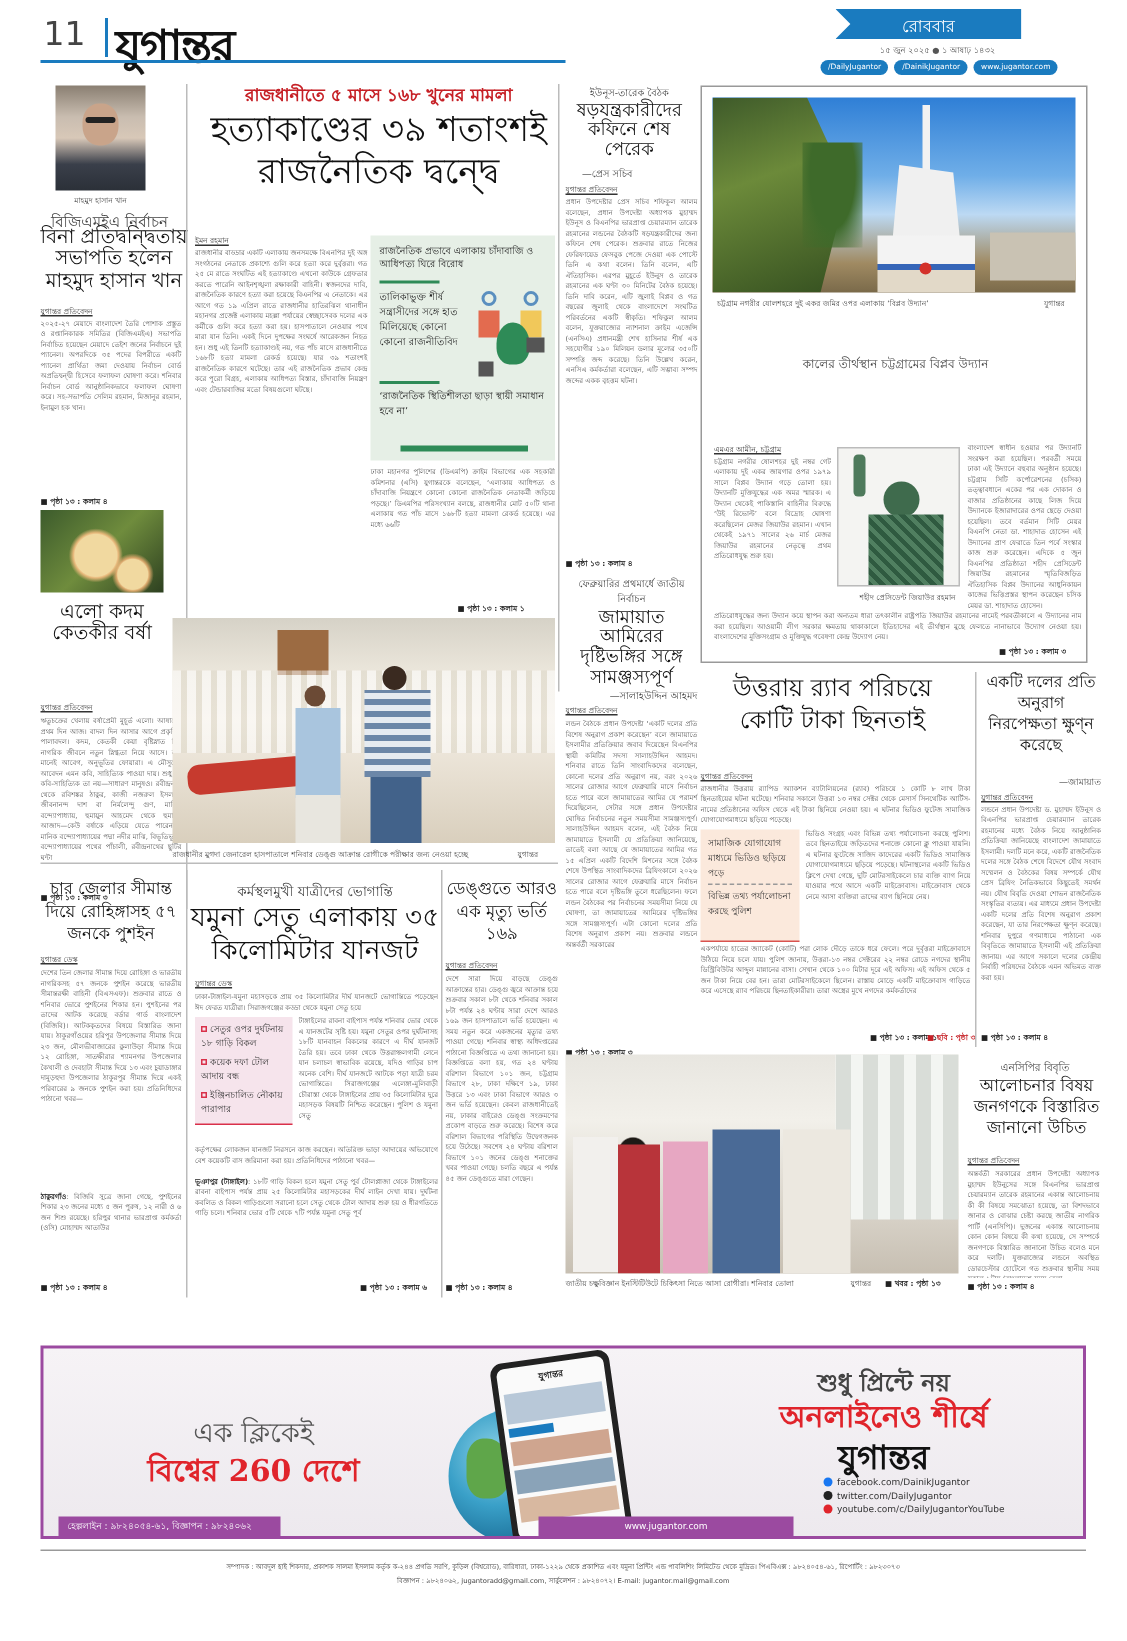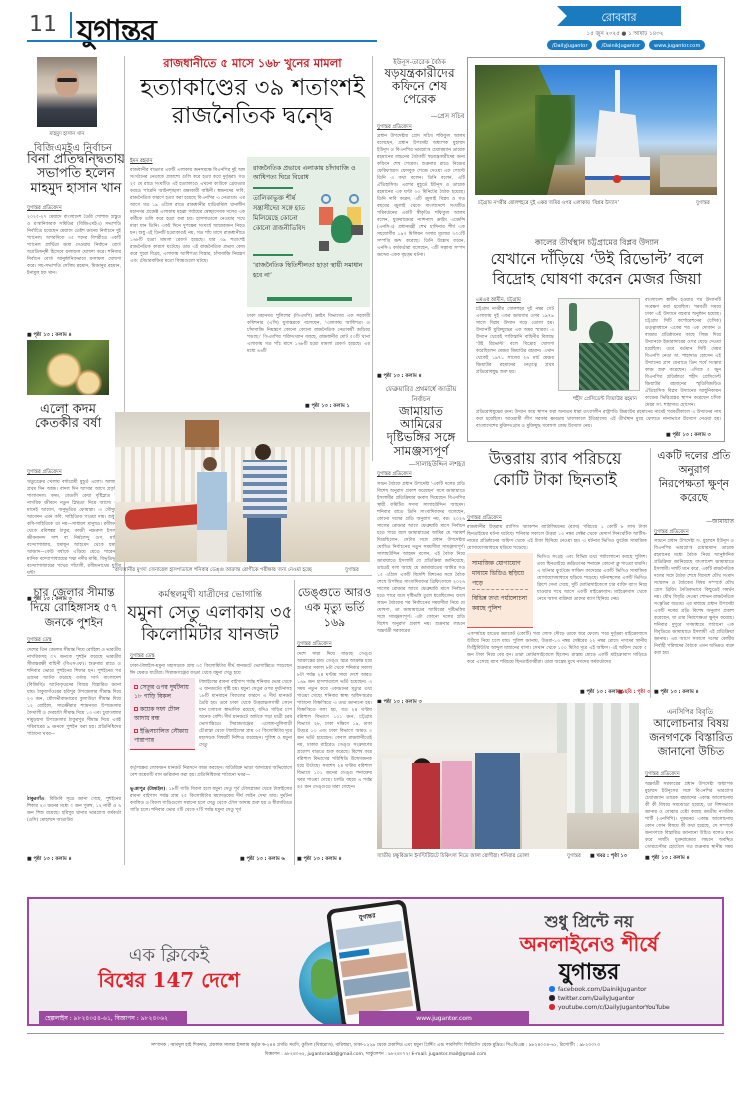--- a/index.html
+++ b/index.html
@@ -91,46 +91,45 @@
   <div style="position:absolute;left:140px;top:32px;width:16px;height:16px;border-radius:50%;background:#3a2a20;"></div>
   <div style="position:absolute;left:128px;top:48px;width:44px;height:58px;background:repeating-linear-gradient(0deg,#6c87a8 0 4px,#e6ebf1 4px 8px);"></div>
   <div style="position:absolute;left:132px;top:106px;width:34px;height:44px;background:#42628a;"></div>
 </div>
 <div class="abs caption" style="left:115px;top:566px;width:220px;">রাজধানীর মুগদা জেনারেল হাসপাতালে শনিবার ডেঙ্গু আক্রান্ত রোগীকে পরীক্ষার জন্য নেওয়া হচ্ছে</div>
 <div class="abs caption" style="left:345px;top:566px;">যুগান্তর</div>
 
 <div class="vrule" style="left:372px;top:56px;height:405px;"></div>
 <div class="abs kicker" style="left:377px;top:57px;width:85px;font-size:6.5px;">ইউনূস-তারেক বৈঠক</div>
 <div class="abs headline" style="left:377px;top:67px;width:85px;font-size:12px;">ষড়যন্ত্রকারীদের কফিনে শেষ পেরেক</div>
-<div class="abs kicker" style="left:420px;top:111px;width:55px;font-size:6.5px;text-align:center;">—প্রেস সচিব</div>
+<div class="abs kicker" style="left:388px;top:111px;width:55px;font-size:6.5px;text-align:left;">—প্রেস সচিব</div>
 <div class="abs byline" style="left:377px;top:123px;">যুগান্তর প্রতিবেদন</div>
 <div class="abs body-text" style="left:377px;top:132px;width:88px;height:237px;">প্রধান উপদেষ্টার প্রেস সচিব শফিকুল আলম বলেছেন, প্রধান উপদেষ্টা অধ্যাপক মুহাম্মদ ইউনূস ও বিএনপির ভারপ্রাপ্ত চেয়ারম্যান তারেক রহমানের লন্ডনের বৈঠকটি ষড়যন্ত্রকারীদের জন্য কফিনে শেষ পেরেক। শুক্রবার রাতে নিজের ফেরিফায়েড ফেসবুক পেজে দেওয়া এক পোস্টে তিনি এ কথা বলেন। তিনি বলেন, এটি ঐতিহাসিক। এরপর মুহূর্তে ইউনূস ও তারেক রহমানের এক ঘণ্টা ৩০ মিনিটের বৈঠক হয়েছে। তিনি দাবি করেন, এটি জুলাই বিপ্লব ও গত বছরের জুলাই থেকে বাংলাদেশে সংঘটিত পরিবর্তনের একটি স্বীকৃতি। শফিকুল আলম বলেন, যুক্তরাজ্যের ন্যাশনাল ক্রাইম এজেন্সি (এনসিএ) প্রধানমন্ত্রী শেখ হাসিনার শীর্ষ এক সহযোগীর ১৯০ মিলিয়ন ডলার মূল্যের ৩৫০টি সম্পত্তি জব্দ করেছে। তিনি উল্লেখ করেন, এনসিএ কর্মকর্তারা বলেছেন, এটি সম্ভাব্য সম্পদ জব্দের একক বৃহত্তম ঘটনা।</div>
 <div class="abs jump" style="left:377px;top:372px;">■ পৃষ্ঠা ১৩ : কলাম ৪</div>
 
 <div class="abs kicker" style="left:377px;top:384px;width:88px;font-size:6.5px;line-height:10px;">ফেব্রুয়ারির প্রথমার্ধে জাতীয় নির্বাচন</div>
 <div class="abs headline" style="left:377px;top:405px;width:88px;font-size:12px;">জামায়াত আমিরের দৃষ্টিভঙ্গির সঙ্গে সামঞ্জস্যপূর্ণ</div>
-<div class="abs kicker" style="left:377px;top:459px;width:88px;font-size:6.5px;text-align:right;">—সালাহউদ্দিন লশহর</div>
+<div class="abs kicker" style="left:377px;top:459px;width:88px;font-size:6.5px;text-align:right;">—সালাহউদ্দিন আহমদ</div>
 <div class="abs byline" style="left:377px;top:470px;">যুগান্তর প্রতিবেদন</div>
 <div class="abs body-text" style="left:377px;top:480px;width:88px;height:216px;">লন্ডন বৈঠকে প্রধান উপদেষ্টা ‘একটি দলের প্রতি বিশেষ অনুরাগ প্রকাশ করেছেন’ বলে জামায়াতে ইসলামীর প্রতিক্রিয়ার জবাব দিয়েছেন বিএনপির স্থায়ী কমিটির সদস্য সালাহউদ্দিন আহমদ। শনিবার রাতে তিনি সাংবাদিকদের বলেছেন, কোনো দলের প্রতি অনুরাগ নয়, বরং ২০২৬ সালের রোজার আগে ফেব্রুয়ারি মাসে নির্বাচন হতে পারে বলে জামায়াতের আমির যে পরামর্শ দিয়েছিলেন, সেটার সঙ্গে প্রধান উপদেষ্টার ঘোষিত নির্বাচনের নতুন সময়সীমা সামঞ্জস্যপূর্ণ। সালাহউদ্দিন আহমদ বলেন, এই বৈঠক নিয়ে জামায়াতে ইসলামী যে প্রতিক্রিয়া জানিয়েছে, তাতেই বলা আছে যে জামায়াতের আমির গত ১৫ এপ্রিল একটি বিদেশি মিশনের সঙ্গে বৈঠক শেষে উপস্থিত সাংবাদিকদের ব্রিফিংকালে ২০২৬ সালের রোজার আগে ফেব্রুয়ারি মাসে নির্বাচন হতে পারে বলে দৃষ্টিভঙ্গি তুলে ধরেছিলেন। ফলে লন্ডন বৈঠকের পর নির্বাচনের সময়সীমা নিয়ে যে ঘোষণা, তা জামায়াতের আমিরের দৃষ্টিভঙ্গির সঙ্গে সামঞ্জস্যপূর্ণ। এটা কোনো দলের প্রতি বিশেষ অনুরাগ প্রকাশ নয়। শুক্রবার লন্ডনে অন্তর্বর্তী সরকারের</div>
 <div class="abs jump" style="left:377px;top:698px;">■ পৃষ্ঠা ১৩ : কলাম ৩</div>
 
 <div class="abs" style="left:467px;top:57px;width:258px;height:385px;border:1px solid #999;">
   <div class="abs photo" style="left:7px;top:7px;width:242px;height:130px;background:linear-gradient(180deg,#2f7fd6 0%,#6faee8 40%,#bcd9f3 60%,#a08a62 85%,#7a6a4a 100%);">
     <div style="position:absolute;left:0;top:0;width:90px;height:130px;background:linear-gradient(160deg,#3e5a2a,#6c8a3a 40%,#355020);clip-path:polygon(0 0,70% 0,100% 45%,80% 100%,0 100%);"></div>
     <div style="position:absolute;left:60px;top:30px;width:40px;height:70px;background:radial-gradient(ellipse at 50% 30%,#3e6a2a 0 15px,transparent 30px);"></div>
     <div style="position:absolute;left:140px;top:5px;width:5px;height:45px;background:#f2f2f2;"></div>
     <div style="position:absolute;left:120px;top:45px;width:45px;height:50px;background:#f0f0f0;clip-path:polygon(10% 0,90% 10%,100% 100%,0 100%);"></div>
     <div style="position:absolute;left:110px;top:92px;width:65px;height:38px;background:linear-gradient(180deg,#f3f3f3 0 50%,#3565b8 50% 60%,#e2d9c8 60%);"></div>
     <div style="position:absolute;left:138px;top:110px;width:8px;height:8px;border-radius:50%;background:#d3312a;"></div>
     <div style="position:absolute;left:185px;top:90px;width:57px;height:32px;background:#c9c2b3;"></div>
   </div>
   <div class="abs caption" style="left:10px;top:141px;width:200px;">চট্টগ্রাম নগরীর ষোলশহরে দুই একর জমির ওপর এলাকায় ‘বিপ্লব উদ্যান’</div>
   <div class="abs caption" style="left:228px;top:141px;">যুগান্তর</div>
   <div class="abs kicker" style="left:0;top:178px;width:258px;font-size:8px;">কালের তীর্থস্থান চট্টগ্রামের বিপ্লব উদ্যান</div>
-  <div class="abs headline" style="left:4px;top:191px;width:250px;font-size:15.5px;line-height:20px;">যেখানে দাঁড়িয়ে ‘উই রিভোল্ট’ বলে বিদ্রোহ ঘোষণা করেন মেজর জিয়া</div>
   <div class="abs byline" style="left:8px;top:238px;">এমএর আমীন, চট্টগ্রাম</div>
   <div class="abs body-text" style="left:8px;top:247px;width:78px;height:99px;">চট্টগ্রাম নগরীর ষোলশহর দুই নম্বর গেট এলাকায় দুই একর জায়গার ওপর ১৯৭৯ সালে বিপ্লব উদ্যান গড়ে তোলা হয়। উদ্যানটি মুক্তিযুদ্ধের এক অমর স্মারক। এ উদ্যান থেকেই পাকিস্তানি বাহিনীর বিরুদ্ধে ‘উই রিভোল্ট’ বলে বিদ্রোহ ঘোষণা করেছিলেন মেজর জিয়াউর রহমান। এখান থেকেই ১৯৭১ সালের ২৬ মার্চ মেজর জিয়াউর রহমানের নেতৃত্বে প্রথম প্রতিরোধযুদ্ধ শুরু হয়।</div>
   <div class="abs photo" style="left:90px;top:240px;width:82px;height:93px;border:1px solid #bbb;background:#f4f4f2;">
     <div style="position:absolute;left:10px;top:4px;width:8px;height:28px;background:#4e7a5c;border-radius:3px;"></div>
     <div style="position:absolute;left:30px;top:22px;width:24px;height:24px;border-radius:50%;background:#3f6b4d;"></div>
     <div style="position:absolute;left:20px;top:44px;width:50px;height:48px;background:repeating-linear-gradient(45deg,#2f5a40 0 3px,#507f60 3px 6px);"></div>
   </div>
   <div class="abs caption" style="left:92px;top:337px;width:90px;text-align:center;">শহীদ প্রেসিডেন্ট জিয়াউর রহমান</div>
   <div class="abs body-text" style="left:177px;top:238px;width:76px;height:112px;">বাংলাদেশ স্বাধীন হওয়ার পর উদ্যানটি সংরক্ষণ করা হয়েছিল। পরবর্তী সময়ে ঢাকা এই উদ্যানে বহুবার অনুষ্ঠান হয়েছে। চট্টগ্রাম সিটি কর্পোরেশনের (চসিক) তত্ত্বাবধানে একের পর এক দোকান ও বাজার প্রতিষ্ঠানের কাছে লিজ দিয়ে উদ্যানকে ইজারাদারের ওপর ছেড়ে দেওয়া হয়েছিল। তবে বর্তমান সিটি মেয়র বিএনপি নেতা ডা. শাহাদাত হোসেন এই উদ্যানের প্রাণ ফেরাতে তিন পর্বে সংস্কার কাজ শুরু করেছেন। এদিকে ৫ জুন বিএনপির প্রতিষ্ঠাতা শহীদ প্রেসিডেন্ট জিয়াউর রহমানের স্মৃতিবিজড়িত ঐতিহাসিক বিপ্লব উদ্যানের আধুনিকায়ন কাজের ভিত্তিপ্রস্তর স্থাপন করেছেন চসিক মেয়র ডা. শাহাদাত হোসেন।</div>
   <div class="abs body-text" style="left:8px;top:350px;width:245px;height:28px;">প্রতিরোধযুদ্ধের জন্য উদ্যান কয়ে স্থাপন করা অন্যতম ধারা তৎকালীন রাষ্ট্রপতি জিয়াউর রহমানের নামেই পরবর্তীকালে এ উদ্যানের নাম করা হয়েছিল। আওয়ামী লীগ সরকার ক্ষমতায় থাকাকালে ইতিহাসের এই তীর্থস্থান মুছে ফেলতে নানাভাবে উদ্যোগ নেওয়া হয়। বাংলাদেশের মুক্তিসংগ্রাম ও মুক্তিযুদ্ধ গবেষণা কেন্দ্র উদ্যোগ নেয়।</div>
@@ -203,21 +202,21 @@
 <div class="abs jump" style="left:590px;top:852px;">■ খবর : পৃষ্ঠা ১৩</div>
 
 <div class="abs kicker" style="left:645px;top:706px;width:90px;font-size:7px;">এনসিপির বিবৃতি</div>
 <div class="abs headline" style="left:645px;top:717px;width:92px;font-size:11px;line-height:14px;">আলোচনার বিষয় জনগণকে বিস্তারিত জানানো উচিত</div>
 <div class="abs byline" style="left:645px;top:770px;">যুগান্তর প্রতিবেদন</div>
 <div class="abs body-text" style="left:645px;top:780px;width:88px;height:72px;">অন্তর্বর্তী সরকারের প্রধান উপদেষ্টা অধ্যাপক মুহাম্মদ ইউনূসের সঙ্গে বিএনপির ভারপ্রাপ্ত চেয়ারম্যান তারেক রহমানের একান্ত আলোচনায় কী কী বিষয়ে সমঝোতা হয়েছে, তা বিশদভাবে জানার ও বোঝার চেষ্টা করছে জাতীয় নাগরিক পার্টি (এনসিপি)। দুজনের একান্ত আলোচনায় কোন কোন বিষয়ে কী কথা হয়েছে, সে সম্পর্কে জনগণকে বিস্তারিত জানানো উচিত বলেও মনে করে দলটি। যুক্তরাজ্যের লন্ডনে অবস্থিত ডোরচেস্টার হোটেলে গত শুক্রবার স্থানীয় সময় সকাল ৯টায় (বাংলাদেশ সময় বেলা</div>
 <div class="abs jump" style="left:645px;top:854px;">■ পৃষ্ঠা ১৩ : কলাম ৪</div>
 
 <div class="abs" style="left:27px;top:897px;width:697px;height:129px;border:2px solid #9b4aa0;background:linear-gradient(180deg,#f6f3f6 0%,#ede9ee 100%);overflow:hidden;">
   <div class="abs sans" style="left:40px;top:42px;width:200px;text-align:center;font-size:18px;color:#555;">এক ক্লিকেই</div>
-  <div class="abs" style="left:40px;top:66px;width:200px;text-align:center;font-size:20px;color:#e0242b;font-weight:bold;">বিশ্বের 147 দেশে</div>
+  <div class="abs" style="left:40px;top:66px;width:200px;text-align:center;font-size:20px;color:#e0242b;font-weight:bold;">বিশ্বের 260 দেশে</div>
 
   <div class="abs" style="left:270px;top:40px;width:90px;height:90px;border-radius:50%;background:radial-gradient(circle at 35% 35%,#8fd3e8 0,#3aa0c8 40%,#1b6f98 75%);">
     <div style="position:absolute;left:12px;top:20px;width:30px;height:40px;background:#5fa64a;border-radius:40% 60% 50% 40%;"></div>
     <div style="position:absolute;left:52px;top:30px;width:20px;height:30px;background:#6bb352;border-radius:50%;"></div>
   </div>
   <div class="abs" style="left:305px;top:5px;width:80px;height:122px;background:#222;border-radius:8px;transform:rotate(-8deg);">
     <div style="position:absolute;left:4px;top:4px;width:72px;height:114px;background:#fafafa;border-radius:5px;overflow:hidden;">
       <div class="sans" style="text-align:center;font-size:6px;font-weight:bold;padding-top:3px;">যুগান্তর</div>
       <div style="margin:3px;height:20px;background:#b8c8d8;"></div>
       <div style="margin:3px;height:6px;background:#1a7bbf;width:30px;"></div>

